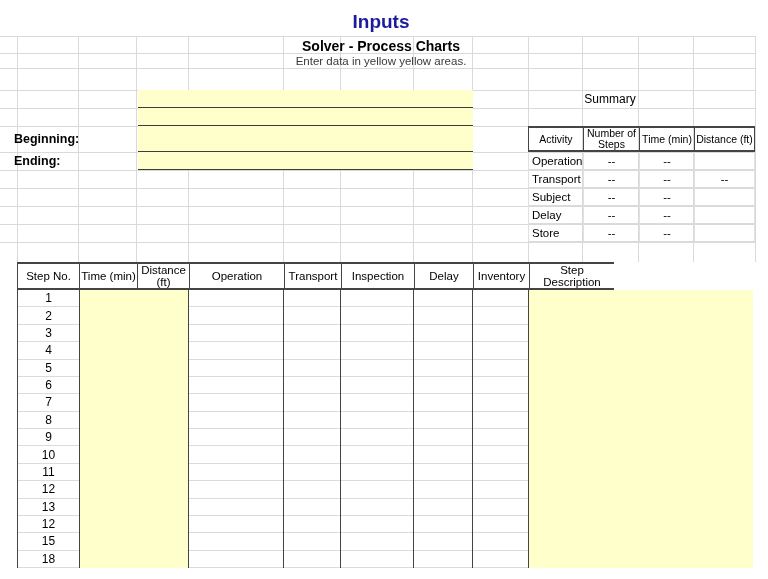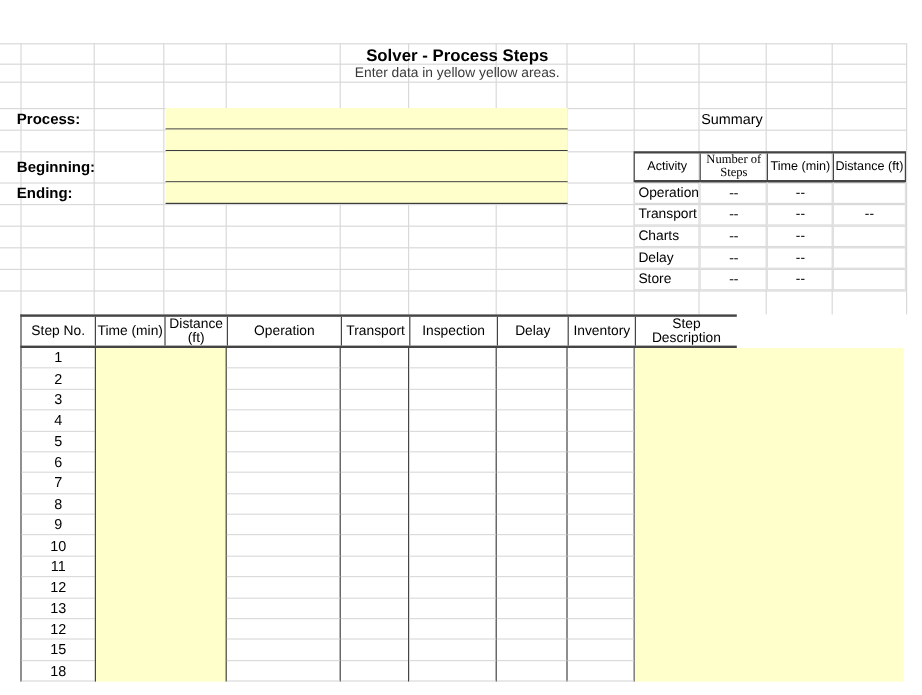--- a/index.html
+++ b/index.html
@@ -32,21 +32,21 @@
   .sum-table{position:absolute;left:528px;top:126px;width:227px;}
   .sum-header{display:flex;border-top:2px solid #444;border-bottom:2px solid #444;border-left:1px solid #444;border-right:1px solid #444;height:26px;box-sizing:border-box;}
   .sum-header .cell{display:flex;align-items:center;justify-content:center;text-align:center;font-size:10.5px;line-height:11px;box-sizing:border-box;}
   .sum-header .cell + .cell{border-left:1px solid #444;}
   .sum-body{border-left:1px solid #e0e0e0;border-right:1px solid #e0e0e0;}
   .sum-row{display:flex;height:18px;border-bottom:1px solid #dbdbdb;box-sizing:border-box;}
   .sum-row .cell{display:flex;align-items:center;justify-content:center;font-size:11.5px;box-sizing:border-box;}
   .sum-row .cell + .cell{border-left:1px solid #e0e0e0;}
   .sum-row .cell.act{justify-content:flex-start;padding-left:3px;}
   .sc0{width:54px;flex:none;}
-  .sc1{width:56px;flex:none;font-family:Liberation Serif, serif;}
+  .sc1{width:56px;flex:none;}
   .sc2{width:55px;flex:none;}
   .sc3{flex:1;}
   
   .steps{position:absolute;left:17px;top:262px;width:597px;}
   .steps-header{display:flex;height:28px;border-top:2px solid #444;border-bottom:2px solid #444;border-left:1px solid #444;box-sizing:border-box;}
   .steps-header .cell{display:flex;align-items:center;justify-content:center;text-align:center;font-size:11.5px;line-height:12px;box-sizing:border-box;}
   .steps-header .cell + .cell{border-left:1px solid #444;}
   .mc0{width:61px;flex:none;}
   .mc1{width:58px;flex:none;white-space:nowrap;}
   .mc2{width:52px;flex:none;font-size:11px;line-height:11.5px;}
@@ -95,25 +95,25 @@
       <div class="gl v" style="left: 340px;"></div>
       <div class="gl v" style="left: 413px;"></div>
       <div class="gl v" style="left: 472px;"></div>
       <div class="gl v" style="left: 528px;"></div>
       <div class="gl v" style="left: 582px;"></div>
       <div class="gl v" style="left: 638px;"></div>
       <div class="gl v" style="left: 693px;"></div>
       <div class="gl v" style="left: 755px;"></div>
     </div>
 
-  <div class="title-band" id="page-subtitle">Solver - Process Steps</div>
+  <div class="title-band" id="page-title">Inputs</div>
+  <div class="title-band" id="page-subtitle">Solver - Process Charts</div>
   <div class="title-band" id="instruction">Enter data in yellow yellow areas.</div>
 
 
-  <div class="form-label" style="top:90px;height:18px;">Process:</div>
   <div class="form-field" style="top:90px;height:18px;"></div>
   <div class="form-field" style="top:108px;height:18px;"></div>
   <div class="form-label" style="top:126px;height:26px;text-align:center;">Beginning:</div>
   <div class="form-field" style="top:126px;height:26px;"></div>
   <div class="form-label" style="top:152px;height:18px;">Ending:</div>
   <div class="form-field" style="top:152px;height:18px;"></div>
 
   <div id="summary-title">Summary</div>
 
   <div class="sum-table">
@@ -130,21 +130,21 @@
         <div class="cell sc2">--</div>
         <div class="cell sc3"></div>
       </div>
       <div class="sum-row">
         <div class="cell sc0 act">Transport</div>
         <div class="cell sc1">--</div>
         <div class="cell sc2">--</div>
         <div class="cell sc3">--</div>
       </div>
       <div class="sum-row">
-        <div class="cell sc0 act">Charts</div>
+        <div class="cell sc0 act">Subject</div>
         <div class="cell sc1">--</div>
         <div class="cell sc2">--</div>
         <div class="cell sc3"></div>
       </div>
       <div class="sum-row">
         <div class="cell sc0 act">Delay</div>
         <div class="cell sc1">--</div>
         <div class="cell sc2">--</div>
         <div class="cell sc3"></div>
       </div>

